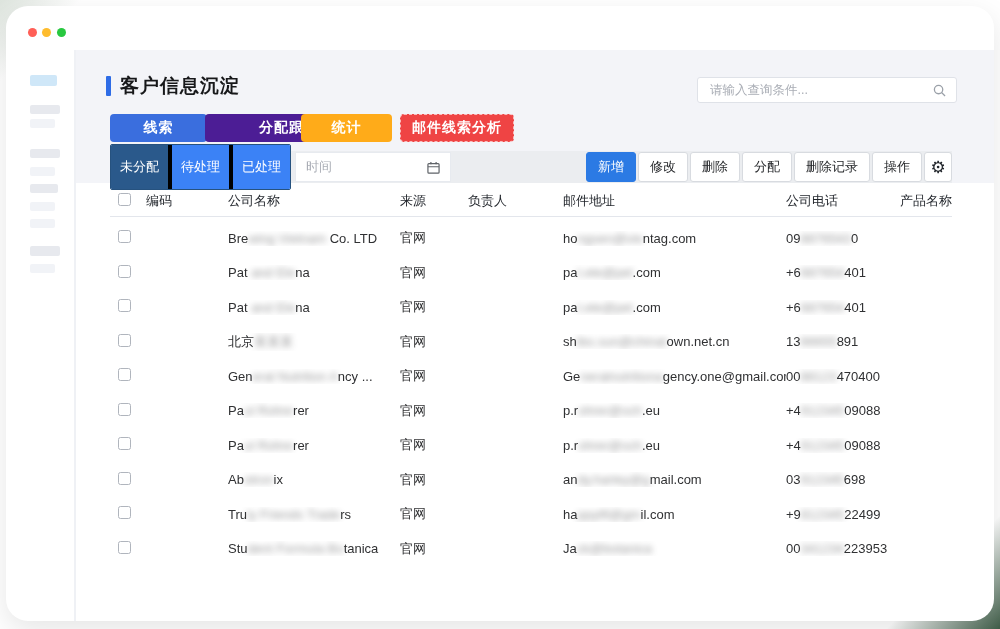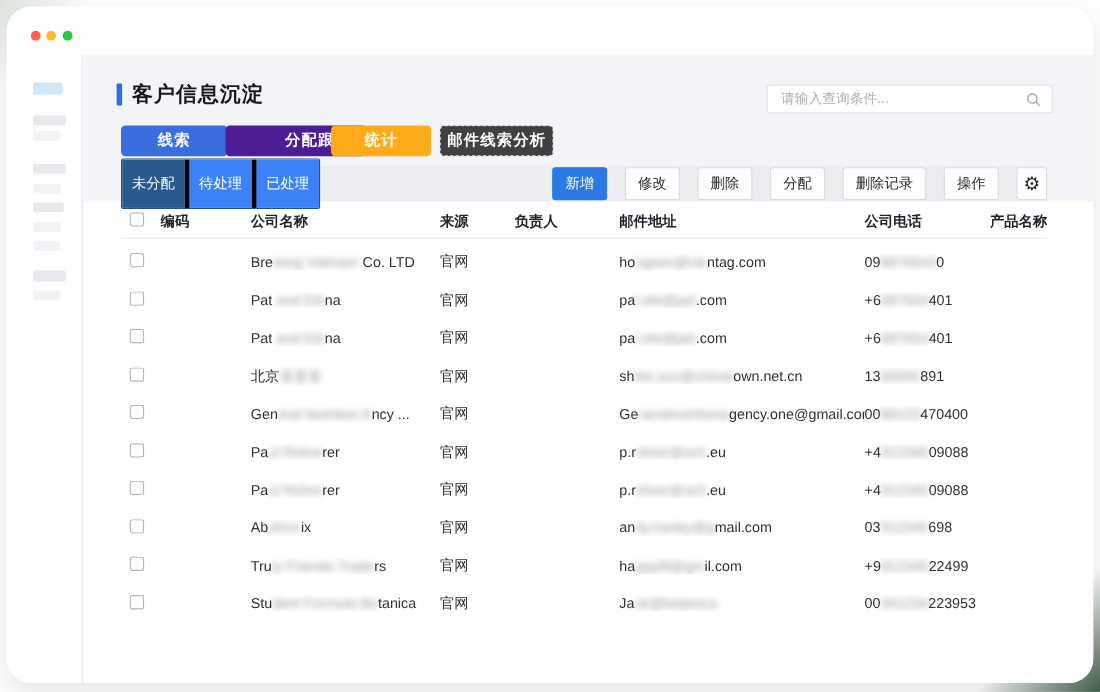--- a/index.html
+++ b/index.html
@@ -29,36 +29,36 @@
   .title-accent{position:absolute;left:100px;top:70px;width:5px;height:20px;background:#2e6ce6;border-radius:1px;}
   .page-title{position:absolute;left:114px;top:67px;font-size:19px;font-weight:700;color:#17181a;letter-spacing:1px;text-align:center;}
   .search-box{position:absolute;left:691px;top:71px;width:260px;height:26px;background:#fff;border:1px solid #dfe2e8;border-radius:3px;display:flex;align-items:center;padding:0 10px;box-sizing:border-box;}
   .search-box input{border:none;outline:none;flex:1;font-size:12.5px;color:#5c5f66;background:transparent;font-family:Liberation Sans, sans-serif;}
   .search-box input::placeholder{color:#a9adb5;}
   
   .navbtn{position:absolute;top:108px;height:28px;border-radius:4px;color:#fff;font-size:14px;font-weight:600;display:flex;align-items:center;justify-content:center;cursor:pointer;letter-spacing:1px;}
   .nav0{left:104px;width:97px;background:#3a6ede;}
   .nav1{left:199px;width:88px;background:#4c1d95;padding-left:40px;}
   .nav2{left:295px;width:91px;background:#ffab19;}
-  .nav3{left:394px;width:103px;background:#404040;border:1px dashed rgba(255,255,255,.65);box-sizing:border-box;}
+  .nav3{left:394px;width:114px;background:#ef4444;border:1px dashed rgba(255,255,255,.65);box-sizing:border-box;}
   
   .toolbar{position:absolute;left:104px;top:145px;width:842px;height:32px;background:#ebedf0;display:flex;align-items:center;box-sizing:border-box;}
   .segs{display:flex;height:46px;border:1px solid #26527f;border-radius:2px;overflow:hidden;box-sizing:border-box;}
   .seg{padding:0 9px;display:flex;align-items:center;font-size:13px;color:#fff;background:#3b82f6;border-left:4px solid #000000;cursor:pointer;}
   .seg:first-child{border-left:none;}
   .seg.active{background:#2a598b;}
   .date-input{margin-left:4px;width:156px;height:30px;background:#fff;border:1px solid #e7eaef;box-sizing:border-box;display:flex;align-items:center;justify-content:space-between;padding:0 10px;font-size:13px;color:#a9adb5;cursor:pointer;}
-  .actions{margin-left:auto;display:flex;gap:16px;align-items:center;}
+  .actions{margin-left:auto;display:flex;gap:2px;align-items:center;}
   .abtn{height:30px;padding:0 11px;background:#fff;border:1px solid #d8dbe0;border-radius:3px;font-size:13px;color:#26282b;display:flex;align-items:center;box-sizing:border-box;cursor:pointer;white-space:nowrap;}
   .abtn.primary{background:#2b7ae4;border-color:#2b7ae4;color:#fff;}
   .gear-btn{width:28px;padding:0;justify-content:center;font-size:17px;color:#1f2329;}
   
   .table{position:absolute;left:104px;top:180px;width:842px;}
   .trow,.thead{display:grid;grid-template-columns:36px 82px 172px 68px 95px 223px 114px 1fr;align-items:center;}
-  .thead{height:30px;border-bottom:1px solid #e3e6ec;font-size:13px;font-weight:700;color:#1f2329;}
+  .thead{height:30px;border-bottom:1px solid #e3e6ec;font-size:13px;font-weight:400;color:#1f2329;}
   .tbody{margin-top:4px;}
   .trow{height:34.5px;font-size:13px;color:#303133;}
   .cell{overflow:hidden;white-space:nowrap;}
   .cb-cell{padding-left:8px;}
   .cb{width:13px;height:13px;border:1.5px solid #b0b5bd;border-radius:2.5px;background:#fff;box-sizing:border-box;display:inline-block;cursor:pointer;}
   .redact{filter:blur(3px);opacity:.5;}
   .icon{display:inline-flex;align-items:center;}
 </style>
 </head>
 <body>
@@ -100,20 +100,31 @@
   <div class="navbtn nav1">分配跟踪</div>
   <div class="navbtn nav2">统计</div>
   <div class="navbtn nav3">邮件线索分析</div>
 
   <div class="toolbar">
     <div class="segs">
       <div class="seg active">未分配</div>
       <div class="seg">待处理</div>
       <div class="seg">已处理</div>
     </div>
+    <div class="date-input">
+      <span>时间</span>
+      <span class="icon">
+        <svg width="13" height="13" viewBox="0 0 14 14">
+          <rect x="1" y="2.8" width="12" height="10.2" rx="1" fill="none" stroke="#5f6368" stroke-width="1.3"></rect>
+          <line x1="1" y1="6.2" x2="13" y2="6.2" stroke="#5f6368" stroke-width="1.3"></line>
+          <line x1="4.2" y1="1" x2="4.2" y2="3.6" stroke="#5f6368" stroke-width="1.3"></line>
+          <line x1="9.8" y1="1" x2="9.8" y2="3.6" stroke="#5f6368" stroke-width="1.3"></line>
+        </svg>
+      </span>
+    </div>
     <div class="actions">
       <button class="abtn primary">新增</button>
       <button class="abtn">修改</button>
       <button class="abtn">删除</button>
       <button class="abtn">分配</button>
       <button class="abtn">删除记录</button>
       <button class="abtn">操作</button>
       <button class="abtn gear-btn">
         <span>⚙</span>
       </button>

